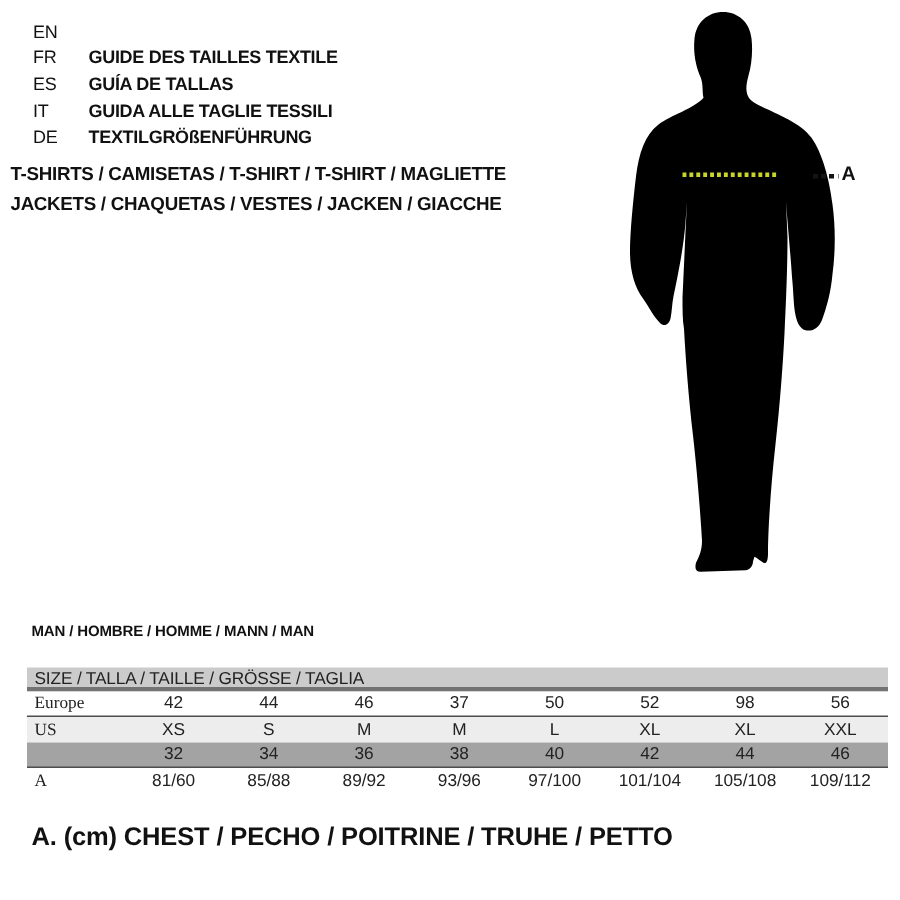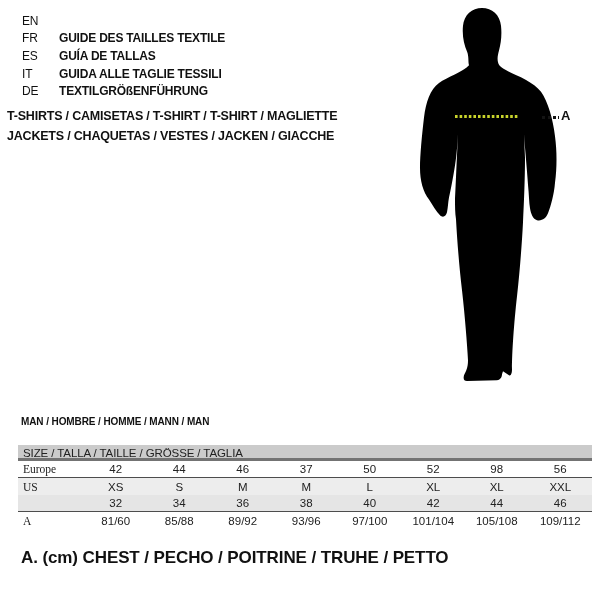--- a/index.html
+++ b/index.html
@@ -32,21 +32,21 @@
     padding-left:5px;border-bottom:3px solid #737373;letter-spacing:-0.1px;
   }
   .t-row{
     box-sizing:border-box;display:grid;grid-template-columns:66px repeat(8,1fr);
     height:17px;align-items:center;
   }
   .t-label{padding-left:5px;text-align:left;font-family:Liberation Serif, serif;}
   .t-cell{text-align:center;}
   .r-europe{background:#ffffff;border-bottom:1px solid #4d4d4d;}
   .r-us{background:#ededed;}
-  .r-uk{background:#e5e5e5;border-bottom:1px solid #4d4d4d;}
+  .r-uk{background:#a3a3a3;border-bottom:1px solid #4d4d4d;}
   .r-a{background:#ffffff;}
   
   .footnote{position:absolute;left:21px;top:548px;font-size:17px;font-weight:700;letter-spacing:-0.1px;white-space:nowrap;}
 </style>
 </head>
 <body>
 
 <div class="canvas">
 
   <div class="lang-list">

